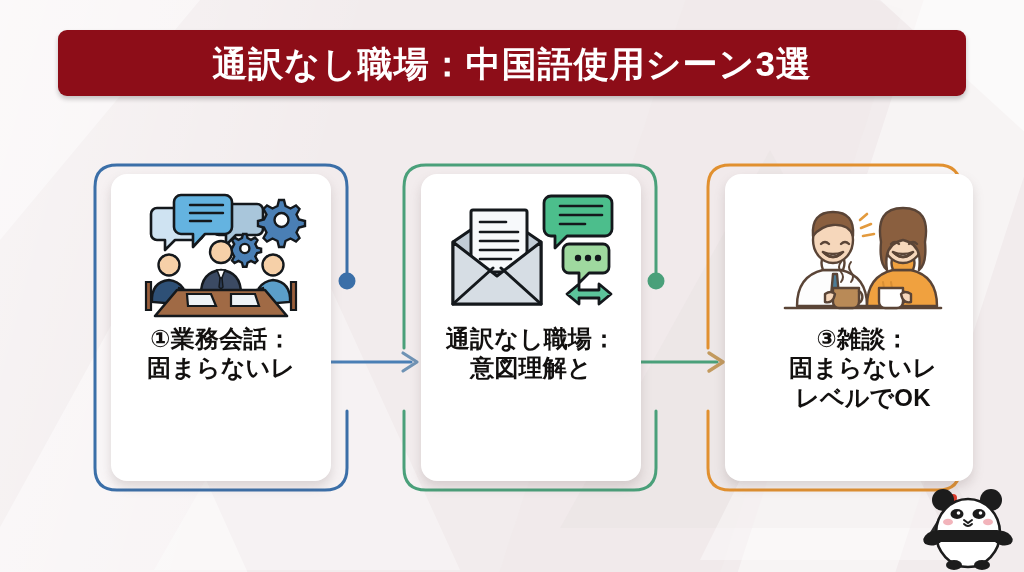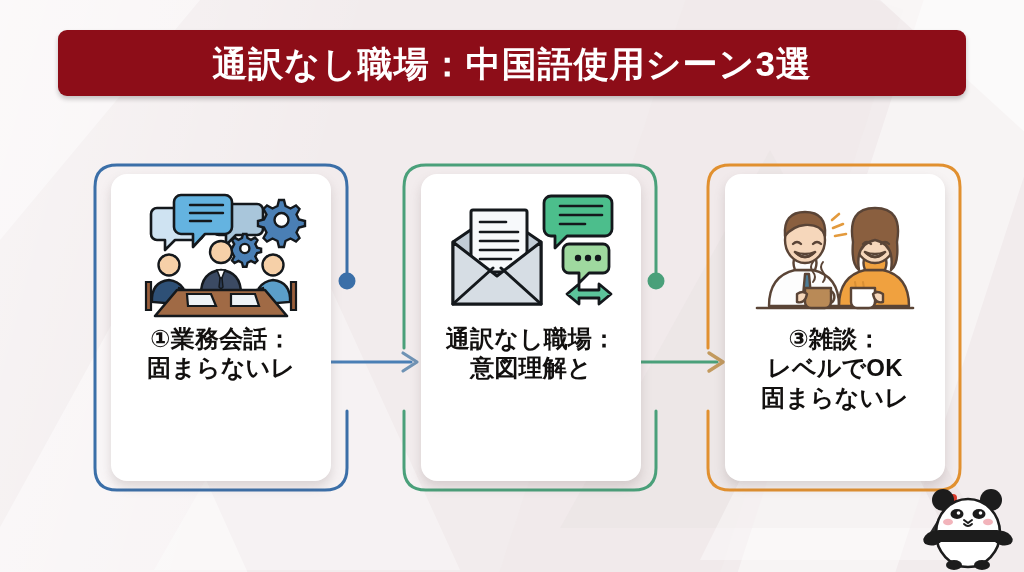--- a/index.html
+++ b/index.html
@@ -53,21 +53,21 @@
   .frame svg{position:absolute;inset:0;overflow:visible;}
   .f1{left:78px;} .f2{left:387px;} .f3{left:691px;}
 
   .card{
     position:absolute;top:24px;width:220px;height:307px;
     background:#fff;border-radius:16px;
     box-shadow:0 6px 11px rgba(120,100,100,.22);
     display:flex;flex-direction:column;align-items:center;
     z-index:2;
   }
-  .c1{left:96px;} .c2{left:406px;} .c3{left:710px;}
+  .c1{left:96px;} .c2{left:406px;} .c3{left:710px;padding-left:28px;}
 
   .art{width:176px;height:128px;margin-top:16px;position:relative;}
   .art svg{width:100%;height:100%;display:block;}
 
   .label{
     margin-top:6px;width:205px;text-align:center;
     font-size:24px;font-weight:bold;color:#12100f;line-height:1.22;
     font-family:"Liberation Sans","DejaVu Sans",sans-serif;
     letter-spacing:.2px;
   }
@@ -280,22 +280,22 @@
             <path d="M76 92 q4-5 0-10 q-4-5 0-10"></path>
           </g>
 
           <path d="M50 104 q6-4 10 0 q-2 10 -10 8 z" fill="#f6d7bb"></path>
           <path d="M136 104 q-6-4 -10 0 q2 10 10 8 z" fill="#f6d7bb"></path>
         </g>
       </svg>
     </div>
     <div class="label">
       <span class="ln">③雑談：</span>
+      <span class="ln">固まらないレ</span>
       <span class="ln">レベルでOK</span>
-      <span class="ln">固まらないレ</span>
     </div>
   </div>
 </div>
 
 <div id="panda">
   <svg viewBox="0 0 106 100" xmlns="http://www.w3.org/2000/svg">
 
     <g>
       <line x1="14" y1="72" x2="40" y2="30" stroke="#2a2a2a" stroke-width="3.4" stroke-linecap="round"></line>
       <circle cx="41" cy="28" r="4" fill="#d93a2b"></circle>

